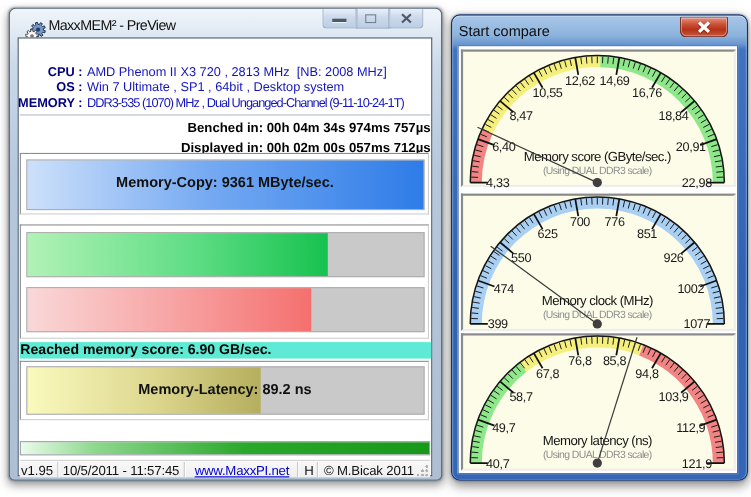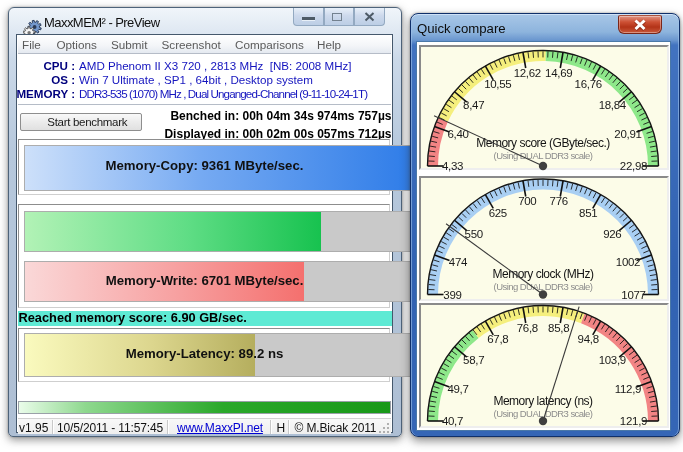--- a/index.html
+++ b/index.html
@@ -31,21 +31,21 @@
 .inforow .val { position:absolute; left:62px; color:#1414be; }
 #sep1 { position:absolute; left:1px; right:1px; top:68.5px; border-top:1px solid #b5bcc7; }
 
 #startbtn { position:absolute; left:3px; top:77.5px; width:121.5px; height:18.5px;
   background:linear-gradient(#f9f9f9,#ececec 48%,#e0e0e0); border:1px solid #8e8e8e; border-radius:2px;
   font-size:11.5px; letter-spacing:-0.3px; color:#1a1a1a; text-align:center; line-height:16.5px; padding-left:13px; }
 .bench { position:absolute; right:0.5px; text-align:right; font-size:12px; font-weight:bold; color:#000; white-space:nowrap; }
 
 .panel { position:absolute; left:0.5px; width:372.5px; background:#fff;
   border:1px solid #8d8d8d; border-right-color:#cfcfcf; border-bottom-color:#cfcfcf; }
-.bar { position:absolute; left:5.5px; width:392px; border:1px solid #adadad; background:#c9c9c9;padding-left:20px; }
+.bar { position:absolute; left:5.5px; width:362px; border:1px solid #adadad; background:#c9c9c9;padding-left:20px; }
 .fill { position:absolute; left:0; top:0; bottom:0; }
 .bartext { position:absolute; left:-6.5px; width:372px; text-align:center; font-size:13.2px; font-weight:bold; color:#111; }
 .reached { position:absolute; left:0.5px; right:0.5px; height:14.7px; background:#5eead4; padding-left:1px; font-size:12.8px; line-height:14.5px; font-weight:bold; color:#000; }
 
 #prog { position:absolute; left:0.5px; top:366px; width:373px; height:12.5px; border:1px solid #9aa0a8;
   background:linear-gradient(90deg,#eafcea,#8ed88e 18%,#2aa82a 55%,#189818); }
 
 #status { position:absolute; left:1px; right:1px; top:382.5px; height:16.5px;
   background:linear-gradient(#f8f8f8,#efefef); border-top:1px solid #d2d2d2; font-size:12px; color:#111; }
 #status span { position:absolute; top:2px; white-space:nowrap; }
@@ -91,59 +91,49 @@
           <div class="glyph-min"></div>
         </div>
     <div class="cbtn">
           <div class="glyph-max"></div>
         </div>
     <div class="cbtn last"><svg width="29" height="17" viewBox="0 0 29 17">
             <path d="M10.5 5 L18.5 12.5 M18.5 5 L10.5 12.5" stroke="#4d5a66" stroke-width="2" fill="none"></path>
           </svg></div>
   </div>
   <div class="client">
-    <div id="menubar">
-      <span style="left:4px">File</span>
-          <span style="left:38.5px">Options</span>
-      <span style="left:93px">Submit</span>
-          <span style="left:143.5px">Screenshot</span>
-      <span style="left:217px">Comparisons</span>
-          <span style="left:299px">Help</span>
-    </div>
     <div class="inforow" style="top:24px">
           <span class="lbl">CPU :</span>
           <span class="val">AMD Phenom II X3 720 , 2813 MHz&nbsp; [NB: 2008 MHz]</span>
         </div>
     <div class="inforow" style="top:38px">
           <span class="lbl">OS :</span>
           <span class="val">Win 7 Ultimate , SP1 , 64bit , Desktop system</span>
         </div>
     <div class="inforow" style="top:52px">
           <span class="lbl">MEMORY :</span>
           <span class="val" style="letter-spacing:-0.88px">DDR3-535 (1070) MHz , Dual Unganged-Channel (9-11-10-24-1T)</span>
         </div>
     <div id="sep1"></div>
-    <div id="startbtn">Start benchmark</div>
     <div class="bench" style="top:73.5px">Benched in: 00h 04m 34s 974ms 757µs</div>
     <div class="bench" style="top:91.5px">Displayed in: 00h 02m 00s 057ms 712µs</div>
 
     <div class="panel" style="top:103.5px;height:56px">
       <div class="bar" style="top:5.5px;height:46px">
         <div class="fill" style="width:100%;background:linear-gradient(90deg,#cde0fa,#76aaf2 45%,#2e7ce8)"></div>
         <div class="bartext" style="top:12px">Memory-Copy: 9361 MByte/sec.</div>
       </div>
     </div>
 
     <div class="panel" style="top:168.5px;height:104px">
       <div class="bar" style="top:6px;height:41.5px">
         <div class="fill" style="width:75.9%;background:linear-gradient(90deg,#b2f2b6,#5fdd85 55%,#17c24f)"></div>
       </div>
       <div class="bar" style="top:56px;height:41.5px">
         <div class="fill" style="width:71.6%;background:linear-gradient(90deg,#fad8d8,#f7a0a0 55%,#f4706e)"></div>
-        <div class="bartext" style="top:11.5px">Memory-Write: 6701 MByte/sec.</div>
       </div>
     </div>
 
     <div class="reached" style="top:276.3px">Reached memory score: 6.90 GB/sec.</div>
 
     <div class="panel" style="top:293px;height:54px">
       <div class="bar" style="top:3.6px;height:44.5px">
         <div class="fill" style="width:58.9%;background:linear-gradient(90deg,#fafabe,#dcd68e 55%,#b5ae5e)"></div>
         <div class="bartext" style="top:12.5px">Memory-Latency: 89.2 ns</div>
       </div>
@@ -159,21 +149,21 @@
       <div class="vsep" style="left:252px"></div>
       <span style="left:258.5px">H</span>
       <div class="vsep" style="left:270px"></div>
       <span style="left:276.5px;letter-spacing:-0.15px">© M.Bicak 2011</span>
       <div id="grip"></div>
     </div>
   </div>
 </div>
 
 <div id="w2" class="abs">
-  <div id="w2title">Quick compare</div>
+  <div id="w2title">Start compare</div>
   <div id="closebtn"><svg width="42" height="18" viewBox="0 0 42 18">
           <path d="M16.5 5 L25.5 13.5 M25.5 5 L16.5 13.5" stroke="#5a1408" stroke-width="4.2" fill="none" opacity="0.4"></path>
           <path d="M16.5 4.5 L25.5 13 M25.5 4.5 L16.5 13" stroke="#ffffff" stroke-width="3" fill="none"></path>
         </svg></div>
   <div class="client">
     <div class="gpanel" style="top:2.5px">
           <div class="gwrap">
             <svg width="250" height="124" viewBox="0 0 250 124" style="position:absolute;left:0;top:0;overflow:visible">
               <path d="M 6.50 119.00 A 115.5 115.5 0 0 1 17.19 70.48 L 26.71 74.89 A 105.0 105.0 0 0 0 17.00 119.00 Z" fill="#F28484"></path>
               <path d="M 17.19 70.48 A 115.5 115.5 0 0 1 124.90 3.54 L 124.64 14.03 A 105.0 105.0 0 0 0 26.71 74.89 Z" fill="#F5EF7D"></path>

